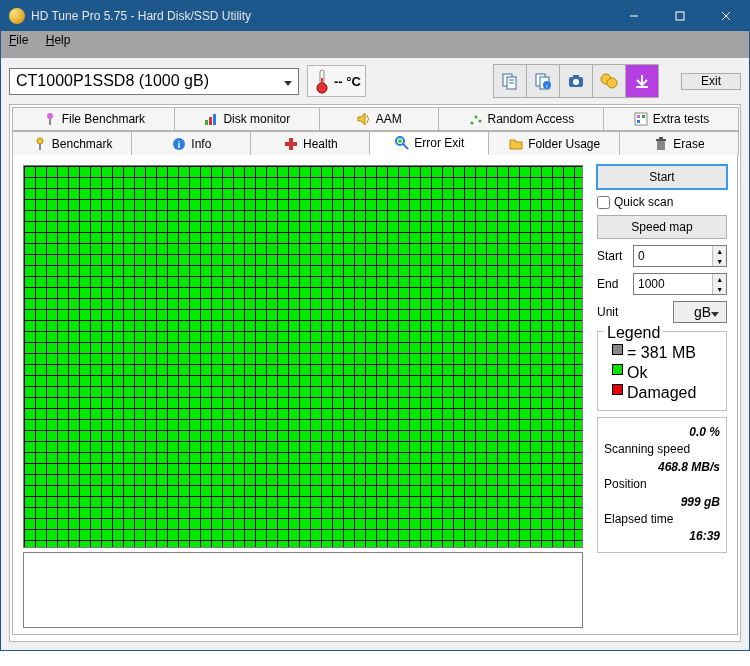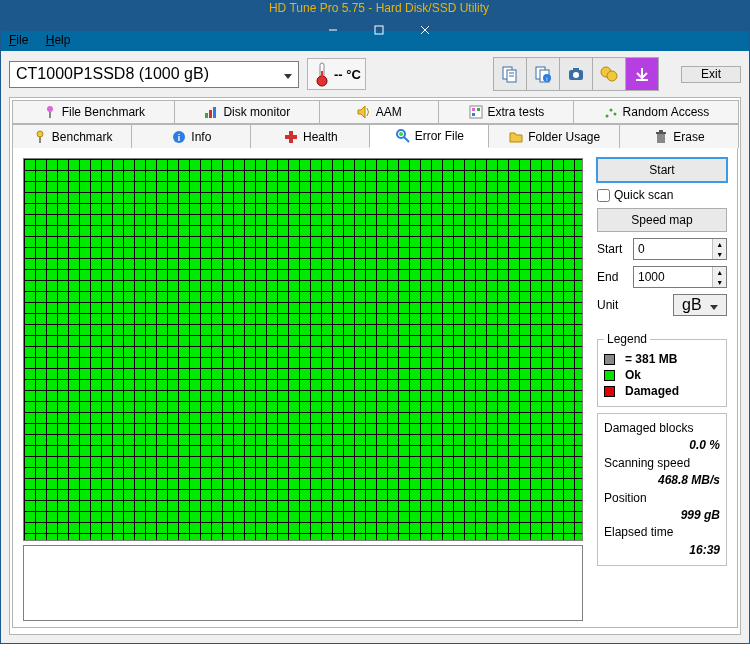--- a/index.html
+++ b/index.html
@@ -1,23 +1,23 @@
 <!DOCTYPE html>
 <html><head>
 <meta charset="utf-8">
 <style>
   * { box-sizing: border-box; font-family: "Segoe UI", Tahoma, sans-serif; }
   body { margin:0; padding:0; background:#fff; width:750px; }
   .window { width:750px; border:1px solid #1c588c; background:#f0f0f0; }
-  .titlebar { height:30px; background:#1c588c; color:#eab308; display:flex; align-items:center; padding:0 0 0 8px; font-size:12px;flex-direction:column; }
+  .titlebar { height:30px; background:#1c588c; color:#e5e5e5; display:flex; align-items:center; padding:0 0 0 8px; font-size:12px; }
   .titlebar .app-icon { width:16px; height:16px; margin-right:6px; background:radial-gradient(circle at 30% 30%, #ffe27a, #d48806); border-radius:50%; }
   .titlebar .title-text { flex:1; }
   .titlebar .winbtns { display:flex; }
   .titlebar .winbtn { width:46px; height:30px; display:flex; align-items:center; justify-content:center; color:#fff; font-family:Arial; font-size:12px; cursor:default; }
-  .menubar { height:20px; padding:2px 8px; font-size:12px; background:#0369a1; }
+  .menubar { height:27px; padding:2px 8px; font-size:12px; background:#a3a3a3; }
   .menubar span { margin-right:14px; }
   .menubar u { text-decoration:underline; }
   .toolbar { display:flex; align-items:center; padding:6px 8px; gap:8px; }
   .dropdown { flex:0 0 290px; height:27px; border:1px solid #7a7a7a; background:#fff; display:flex; align-items:center; padding:0 6px; font-size:16px; position:relative; }
   .dropdown .chev { margin-left:auto; }
   .temp { display:flex; align-items:center; height:32px; padding:0 4px; border:1px solid #b5b5b5; background:#f6f6f6; gap:2px; font-size:13px; font-weight:bold; }
   .temp .therm { width:20px; height:26px; }
   .tbbtns { margin-left:auto; display:flex; gap:0; }
   .tbbtn { width:34px; height:34px; border:1px solid #adadad; background:#e9e9e9; display:flex; align-items:center; justify-content:center; margin-left:-1px; }
   .tbbtn.first { margin-left:0; }
@@ -43,25 +43,25 @@
   .btn { height:24px; border:1px solid #adadad; background:#e9e9e9; font-size:12px; display:flex; align-items:center; justify-content:center; }
   .btn.focus { outline:2px solid #3a9ae8; outline-offset:-1px; }
   .chk { display:flex; align-items:center; gap:4px; }
   .chk input { margin:0; width:13px; height:13px; }
   .row { display:flex; align-items:center; gap:4px; }
   .row label { width:32px; }
   .spin { flex:1; display:flex; border:1px solid #7a7a7a; height:22px; background:#fff; }
   .spin input { border:none; width:100%; padding:0 4px; font-size:12px; outline:none; }
   .spin .arrows { width:16px; display:flex; flex-direction:column; border-left:1px solid #c0c0c0; }
   .spin .arrows div { flex:1; display:flex; align-items:center; justify-content:center; font-size:7px; background:#efefef; }
-  .sel { width:54px; height:22px; border:1px solid #7a7a7a; background:#efefef; display:flex; align-items:center; padding:0 8px; font-size:16px; }
+  .sel { width:54px; height:22px; border:1px solid #7a7a7a; background:#efefef; display:flex; align-items:center; padding:0 20px; font-size:14px; }
   .sel .chev { margin-left:auto; }
-  .fs { border:1px solid #c0c0c0; padding:10px 6px 6px 6px; position:relative; font-size:12px; margin-top:17px; }
+  .fs { border:1px solid #c0c0c0; padding:10px 6px 6px 14px; position:relative; font-size:16px; margin-top:2px; }
   .fs .lg { position:absolute; top:-8px; left:6px; background:#fff; padding:0 3px; }
-  .leg { display:flex; align-items:center; gap:10px; margin:2px 0;font-weight:bold; }
+  .leg { display:flex; gap:4px; margin:2px 0; }
   .sq { width:11px; height:11px; border:1px solid #000; }
   .stats { border:1px solid #c0c0c0; padding:6px 6px; font-size:12px; }
   .stats div { line-height:1.45; }
   .stats .val { text-align:right; font-weight:bold;font-style:italic; }
   .chev::after { content:""; display:inline-block; border-left:4px solid transparent; border-right:4px solid transparent; border-top:5px solid #333; }
 </style>
 </head>
 <body>
 
 <div class="window">
@@ -167,35 +167,35 @@
       </div>
       <div class="tab row1">
         <svg class="ticon" viewBox="0 0 16 16">
             <path d="M2 6 h3 l4 -4 v12 l-4 -4 h-3 z" fill="#f2c640" stroke="#b58a00"></path>
             <path d="M11 4 q3 4 0 8" fill="none" stroke="#b58a00"></path>
           </svg>
         <span>AAM</span>
       </div>
       <div class="tab row1">
         <svg class="ticon" viewBox="0 0 16 16">
+            <circle cx="4" cy="12" r="1.5" fill="#39a939"></circle>
+            <circle cx="8" cy="6" r="1.5" fill="#39a939"></circle>
+            <circle cx="12" cy="10" r="1.5" fill="#39a939"></circle>
+          </svg>
+        <span>Random Access</span>
+      </div>
+      <div class="tab row1">
+        <svg class="ticon" viewBox="0 0 16 16">
             <rect x="2" y="2" width="12" height="12" fill="#fff" stroke="#888"></rect>
             <rect x="4" y="4" width="3" height="3" fill="#d868d8"></rect>
             <rect x="9" y="4" width="3" height="3" fill="#39a939"></rect>
             <rect x="4" y="9" width="3" height="3" fill="#2b7de1"></rect>
           </svg>
         <span>Extra tests</span>
       </div>
-      <div class="tab row1">
-        <svg class="ticon" viewBox="0 0 16 16">
-            <circle cx="4" cy="12" r="1.5" fill="#39a939"></circle>
-            <circle cx="8" cy="6" r="1.5" fill="#39a939"></circle>
-            <circle cx="12" cy="10" r="1.5" fill="#39a939"></circle>
-          </svg>
-        <span>Random Access</span>
-      </div>
     </div>
     <div class="tabs">
       <div class="tab">
         <svg class="ticon" viewBox="0 0 16 16">
             <circle cx="8" cy="5" r="3" fill="#f2c640" stroke="#b58a00"></circle>
             <rect x="7" y="8" width="2" height="6" fill="#888"></rect>
           </svg>
         <span>Benchmark</span>
       </div>
       <div class="tab">
@@ -211,21 +211,21 @@
             <rect x="2" y="6" width="12" height="4" fill="#d03030"></rect>
           </svg>
         <span>Health</span>
       </div>
       <div class="tab active">
         <svg class="ticon" viewBox="0 0 16 16">
             <circle cx="6" cy="6" r="4" fill="none" stroke="#2b7de1" stroke-width="2"></circle>
             <line x1="9" y1="9" x2="14" y2="14" stroke="#2b7de1" stroke-width="2"></line>
             <circle cx="6" cy="6" r="2" fill="#39d639"></circle>
           </svg>
-        <span>Error File</span>
+        <span>Error Exit</span>
       </div>
       <div class="tab">
         <svg class="ticon" viewBox="0 0 16 16">
             <path d="M2 4 h5 l1 2 h6 v7 h-12 z" fill="#f2c640" stroke="#b58a00"></path>
           </svg>
         <span>Folder Usage</span>
       </div>
       <div class="tab">
         <svg class="ticon" viewBox="0 0 16 16">
             <rect x="4" y="5" width="8" height="9" fill="#888"></rect>
@@ -289,21 +289,20 @@
               <span class="sq" style="background:#00e400"></span>
               <span>Ok</span>
             </div>
           <div class="leg">
               <span class="sq" style="background:#e40000"></span>
               <span>Damaged</span>
             </div>
         </div>
 
         <div class="stats">
-          <div>Damaged blocks</div>
           <div class="val">0.0 %</div>
           <div>Scanning speed</div>
           <div class="val">468.8 MB/s</div>
           <div>Position</div>
           <div class="val">999 gB</div>
           <div>Elapsed time</div>
           <div class="val">16:39</div>
         </div>
       </div>
     </div>

